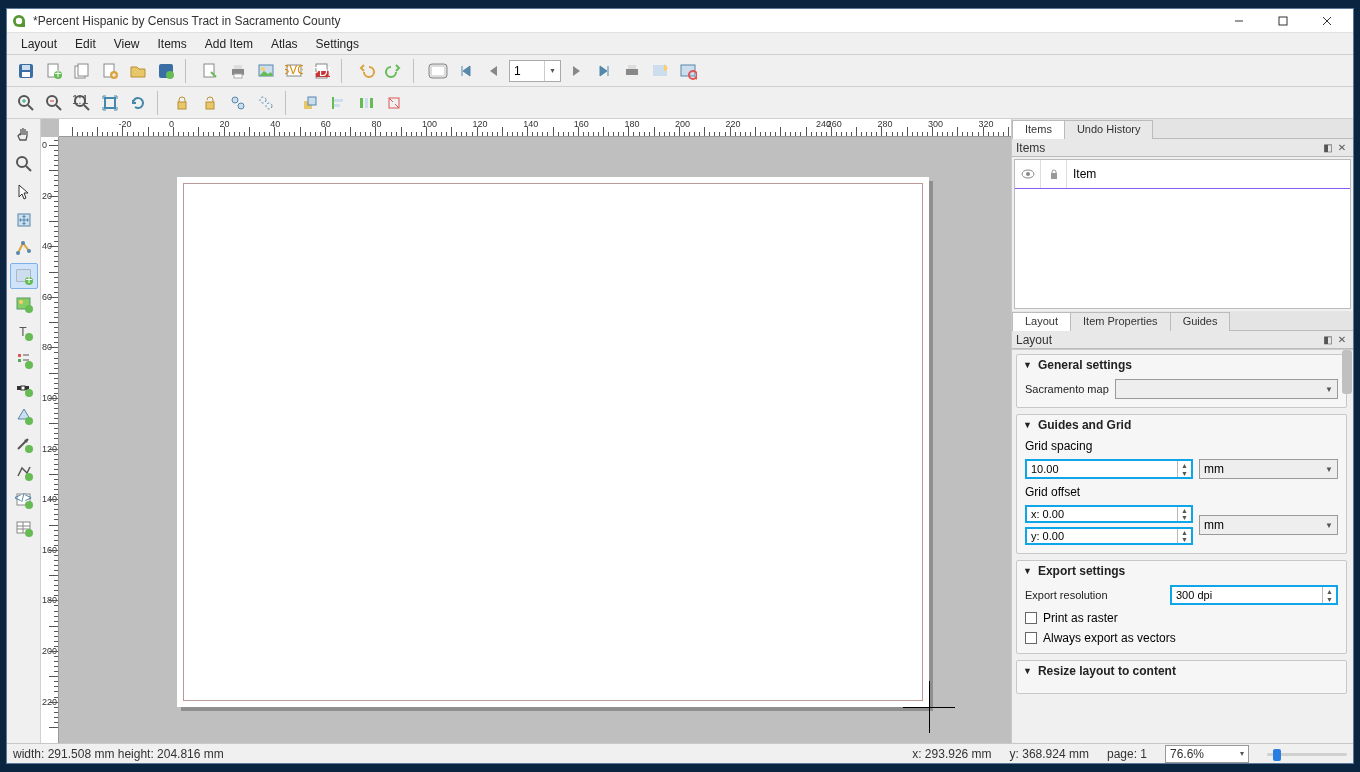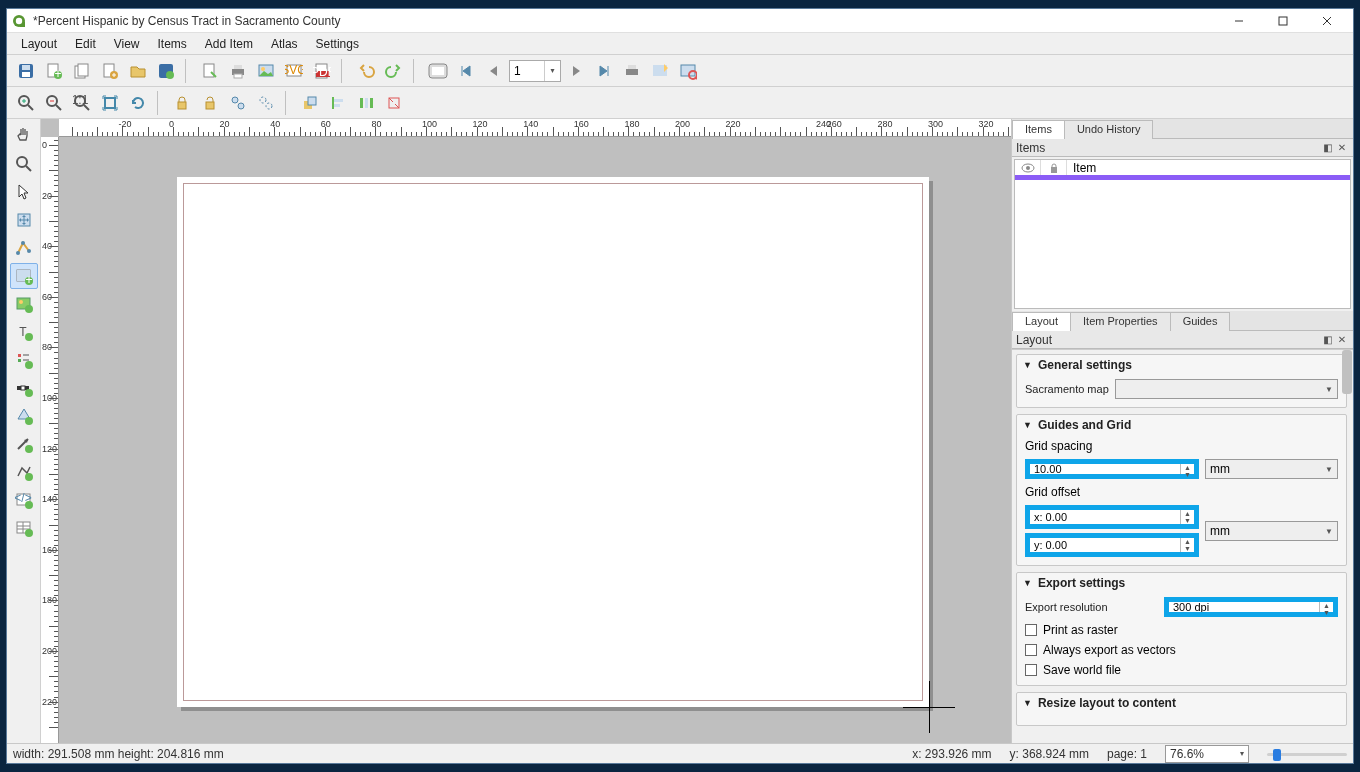--- a/index.html
+++ b/index.html
@@ -34,32 +34,32 @@
 .cross:before { left:50%; top:0; width:1px; height:100%; }
 .cross:after { top:50%; left:0; height:1px; width:100%; }
 .rightpanel { width:342px; background:#f0f0f0; border-left:1px solid #c8c8c8; display:flex; flex-direction:column;}
 .tabs { display:flex; background:#e4e4e4; border-bottom:1px solid #bbb; height:20px;}
 .tab { padding:2px 12px 2px 12px; border:1px solid #bbb; border-bottom:none; background:#e8e8e8; margin-right:-1px; font-size:11px; color:#333; position:relative; top:1px;}
 .tab.active { background:#fff; }
 .panelhdr { height:18px; background:#e8e8e8; border-bottom:1px solid #bbb; display:flex; align-items:center; padding:0 4px; font-size:11px; color:#333;}
 .panelhdr .spacer{flex:1;}
 .panelhdr .pbtn{width:14px;text-align:center;color:#555;font-size:10px;}
 .itemslist { flex:0 0 150px; background:#fff; border:1px solid #bbb; margin:2px; position:relative;}
-.itemslist .cols { display:flex; border-bottom:5px solid #8b5cf6; height:20px; align-items:center;justify-content:center;}
+.itemslist .cols { display:flex; border-bottom:1px solid #8b5cf6; height:29px; align-items:center;justify-content:center;}
 .itemslist .cols .col { width:26px; text-align:center; border-right:1px solid #ddd; height:100%; display:flex; align-items:center; justify-content:center;}
 .itemslist .cols .col.last { flex:1; text-align:left; padding-left:6px; border-right:none; justify-content:flex-start;}
 .propsarea { flex:1; overflow:auto; background:#f0f0f0; border-top:1px solid #ccc; position:relative;}
 .propsinner { padding:4px 6px 4px 4px; }
 .group { border:1px solid #c8c8c8; background:#f6f6f6; margin-bottom:6px; border-radius:2px;}
 .grouphdr { display:flex; align-items:center; padding:3px 6px; font-weight:bold; font-size:12px; color:#222; gap:6px;}
 .grouphdr .tri { font-size:9px; }
 .groupbody { padding:4px 8px 8px 8px; display:flex; flex-direction:column; gap:6px;}
 .field { display:flex; align-items:center; gap:6px; }
 .field label { font-size:11px; color:#222; }
-.spin { display:flex; border:5px solid #0ea5e9; background:#fff; height:20px; flex:1;}
+.spin { display:flex; border:2px solid #0ea5e9; background:#fff; height:20px; flex:1;}
 .spin input { border:none; flex:1; padding:0 4px; font-size:11px; outline:none; }
 .spin .arrows { width:14px; border-left:1px solid #bbb; display:flex; flex-direction:column;}
 .spin .arrows div { flex:1; font-size:7px; display:flex; align-items:center; justify-content:center; color:#555;}
 .combo { display:flex; border:1px solid #999; background:#eee; height:20px; flex:1; align-items:center; padding:0 4px; justify-content:space-between;}
 .combo .dd { font-size:8px; color:#555;}
 .chk { display:flex; align-items:center; gap:6px; font-size:11px;}
 .chk .box { width:12px; height:12px; border:1px solid #666; background:#fff;}
 .statusbar { height:20px; background:#f0f0f0; border-top:1px solid #c8c8c8; display:flex; align-items:center; padding:0 6px; font-size:11px; color:#333; gap:18px;}
 .statusbar .seg { white-space:nowrap; }
 .statusbar .spacer { flex:1; }
@@ -924,24 +924,20 @@
                   </div>
               </div>
               <div class="chk">
                   <div class="box"></div>
                   <span>Print as raster</span>
                 </div>
               <div class="chk">
                   <div class="box"></div>
                   <span>Always export as vectors</span>
                 </div>
-              <div class="chk">
-                  <div class="box"></div>
-                  <span>Save world file</span>
-                </div>
             </div>
           </div>
 
           <div class="group">
             <div class="grouphdr">
                 <span class="tri">▼</span>
                 <span>Resize layout to content</span>
               </div>
             <div class="groupbody">
               

